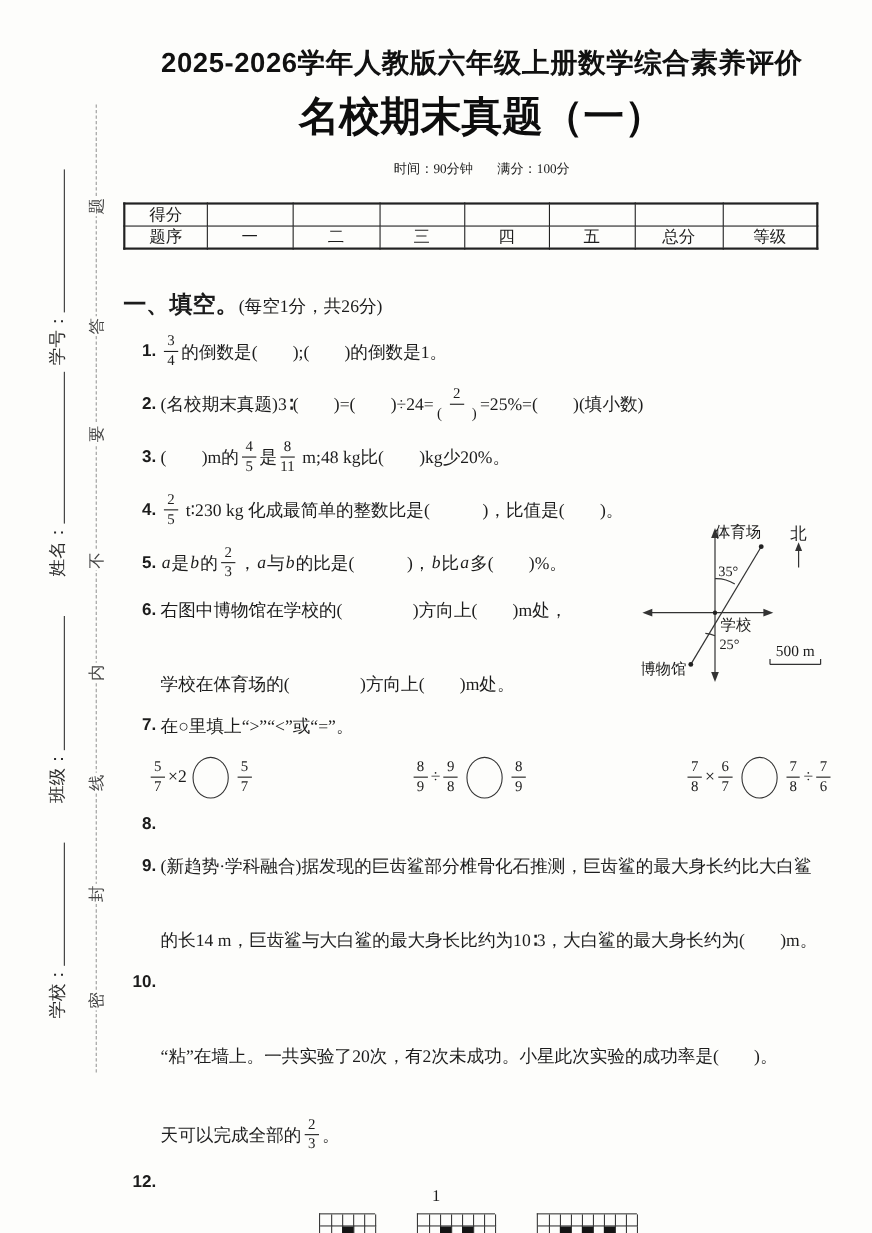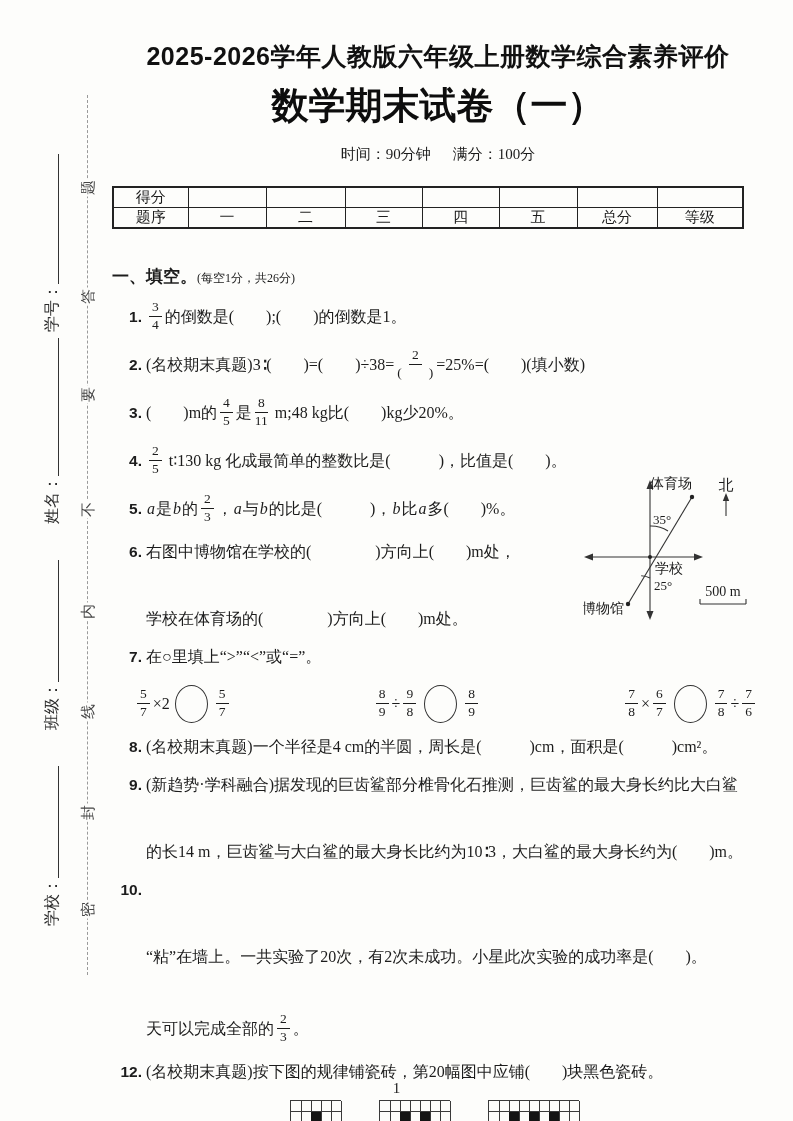--- a/index.html
+++ b/index.html
@@ -37,33 +37,33 @@
   
   #content{position:absolute; left:112px; top:40px; width:652px;}
   #header-line{
     text-align:center; font-family:"Liberation Sans","DejaVu Sans",sans-serif;
     font-weight:700; font-size:25px; letter-spacing:0.5px; color:#111;
   }
   #paper-title{
     text-align:center; font-family:"Liberation Sans","DejaVu Sans",sans-serif;
     font-weight:700; font-size:37px; margin-top:8px; color:#0d0d0d;
   }
-  #meta-row{display:flex; justify-content:center; gap:22px; margin-top:14px; font-size:15px;}
+  #meta-row{display:flex; justify-content:center; gap:22px; margin-top:14px; font-size:12px;}
   
   #score-table{border-collapse:collapse; margin-top:22px; width:630px; table-layout:fixed;}
   #score-table th,#score-table td{
     border:1px solid #222; font-weight:400; font-size:15px; text-align:center; padding:0;
   }
   #score-table{border:2px solid #222;}
   #score-table tr:nth-child(1) th{height:31px;}
   #score-table tr:nth-child(2) td{height:33px;}
   
   #section-head{margin-top:36px; font-size:17px;}
-  #section-head .hb{font-weight:700; font-family:Liberation Sans, sans-serif; font-size:17px;}
-  #section-head .hn{font-size:12px;font-family:Liberation Serif, serif;}
+  #section-head .hb{font-weight:700; font-family:Liberation Sans, sans-serif; font-size:21px;}
+  #section-head .hn{font-size:16px;font-family:Liberation Serif, serif;}
   
   .qline{position:relative; display:flex; align-items:center; margin-top:10px; min-height:28px; font-size:16px;}
   .qline.frac-line{min-height:38px;}
   .qnum{flex:none; width:30px; text-align:right; font-weight:700; padding-right:4px;
         font-family:"Liberation Sans","DejaVu Sans",sans-serif; font-size:15.5px;}
   .qline.cont{padding-left:34px;margin-top:39px;}
   .seg{white-space:pre-wrap;}
   .seg.it{font-style:italic; font-family:"Liberation Serif","DejaVu Serif",serif; padding:0 1px;}
   .frac{display:inline-flex; flex-direction:column; align-items:center; vertical-align:middle;
         line-height:1.05; font-size:13.5px; margin:0 3px; transform:translateY(-1px);}
@@ -119,21 +119,21 @@
         <span class="field-line"></span>
       </div>
       <div class="field-block">
         <span class="field-label">学校：</span>
         <span class="field-line"></span>
       </div>
     </div>
 
   <div id="content">
     <div id="header-line">2025-2026学年人教版六年级上册数学综合素养评价</div>
-    <div id="paper-title">数学期末试卷（一）</div>
+    <div id="paper-title">名校期末真题（一）</div>
     <div id="meta-row">
       <span>时间：90分钟</span>
       <span>满分：100分</span>
     </div>
 
     <table id="score-table">
       <colgroup>
         <col style="width:75px">
           <col style="width:78px">
           <col style="width:79px">
@@ -175,21 +175,21 @@
         <div class="qline frac-line">
           <span class="qnum">1.</span>
           <span class="frac">
             <span class="num">3</span>
             <span class="den">4</span>
           </span>
           <span class="seg">的倒数是(　　);(　　)的倒数是1。</span>
         </div>
         <div class="qline frac-line">
           <span class="qnum">2.</span>
-          <span class="seg">(名校期末真题)3∶(　　)=(　　)÷38=</span>
+          <span class="seg">(名校期末真题)3∶(　　)=(　　)÷24=</span>
           <span class="frac">
             <span class="num">2</span>
             <span class="den">(　　)</span>
           </span>
           <span class="seg">=25%=(　　)(填小数)</span>
         </div>
         <div class="qline frac-line">
           <span class="qnum">3.</span>
           <span class="seg">(　　)m的</span>
           <span class="frac">
@@ -202,21 +202,21 @@
             <span class="den">11</span>
           </span>
           <span class="seg"> m;48 kg比(　　)kg少20%。</span>
         </div>
         <div class="qline frac-line">
           <span class="qnum">4.</span>
           <span class="frac">
             <span class="num">2</span>
             <span class="den">5</span>
           </span>
-          <span class="seg"> t∶130 kg 化成最简单的整数比是(　　　)，比值是(　　)。</span>
+          <span class="seg"> t∶230 kg 化成最简单的整数比是(　　　)，比值是(　　)。</span>
         </div>
         <div class="qline frac-line">
           <span class="qnum">5.</span>
           <span class="seg it">a</span>
           <span class="seg">是</span>
           <span class="seg it">b</span>
           <span class="seg">的</span>
           <span class="frac">
             <span class="num">2</span>
             <span class="den">3</span>
@@ -292,21 +292,20 @@
           <span class="frac">
             <span class="num">7</span>
             <span class="den">6</span>
           </span>
         </div>
       </div>
 
     <div id="questions-b">
         <div class="qline">
           <span class="qnum">8.</span>
-          <span class="seg">(名校期末真题)一个半径是4 cm的半圆，周长是(　　　)cm，面积是(　　　)cm²。</span>
         </div>
         <div class="qline">
           <span class="qnum">9.</span>
           <span class="seg">(新趋势·学科融合)据发现的巨齿鲨部分椎骨化石推测，巨齿鲨的最大身长约比大白鲨</span>
         </div>
         <div class="qline cont">
           <span class="seg">的长14 m，巨齿鲨与大白鲨的最大身长比约为10∶3，大白鲨的最大身长约为(　　)m。</span>
         </div>
         <div class="qline">
           <span class="qnum">10.</span>
@@ -317,21 +316,20 @@
         <div class="qline frac-line cont">
           <span class="seg">天可以完成全部的</span>
           <span class="frac">
             <span class="num">2</span>
             <span class="den">3</span>
           </span>
           <span class="seg">。</span>
         </div>
         <div class="qline">
           <span class="qnum">12.</span>
-          <span class="seg">(名校期末真题)按下图的规律铺瓷砖，第20幅图中应铺(　　)块黑色瓷砖。</span>
         </div>
       </div>
 
     <div id="tiles-row">
         <div class="tile-grid" style="grid-template-columns: repeat(5, 10px);">
           <div class="tile-cell"></div>
           <div class="tile-cell"></div>
           <div class="tile-cell"></div>
           <div class="tile-cell"></div>
           <div class="tile-cell"></div>

